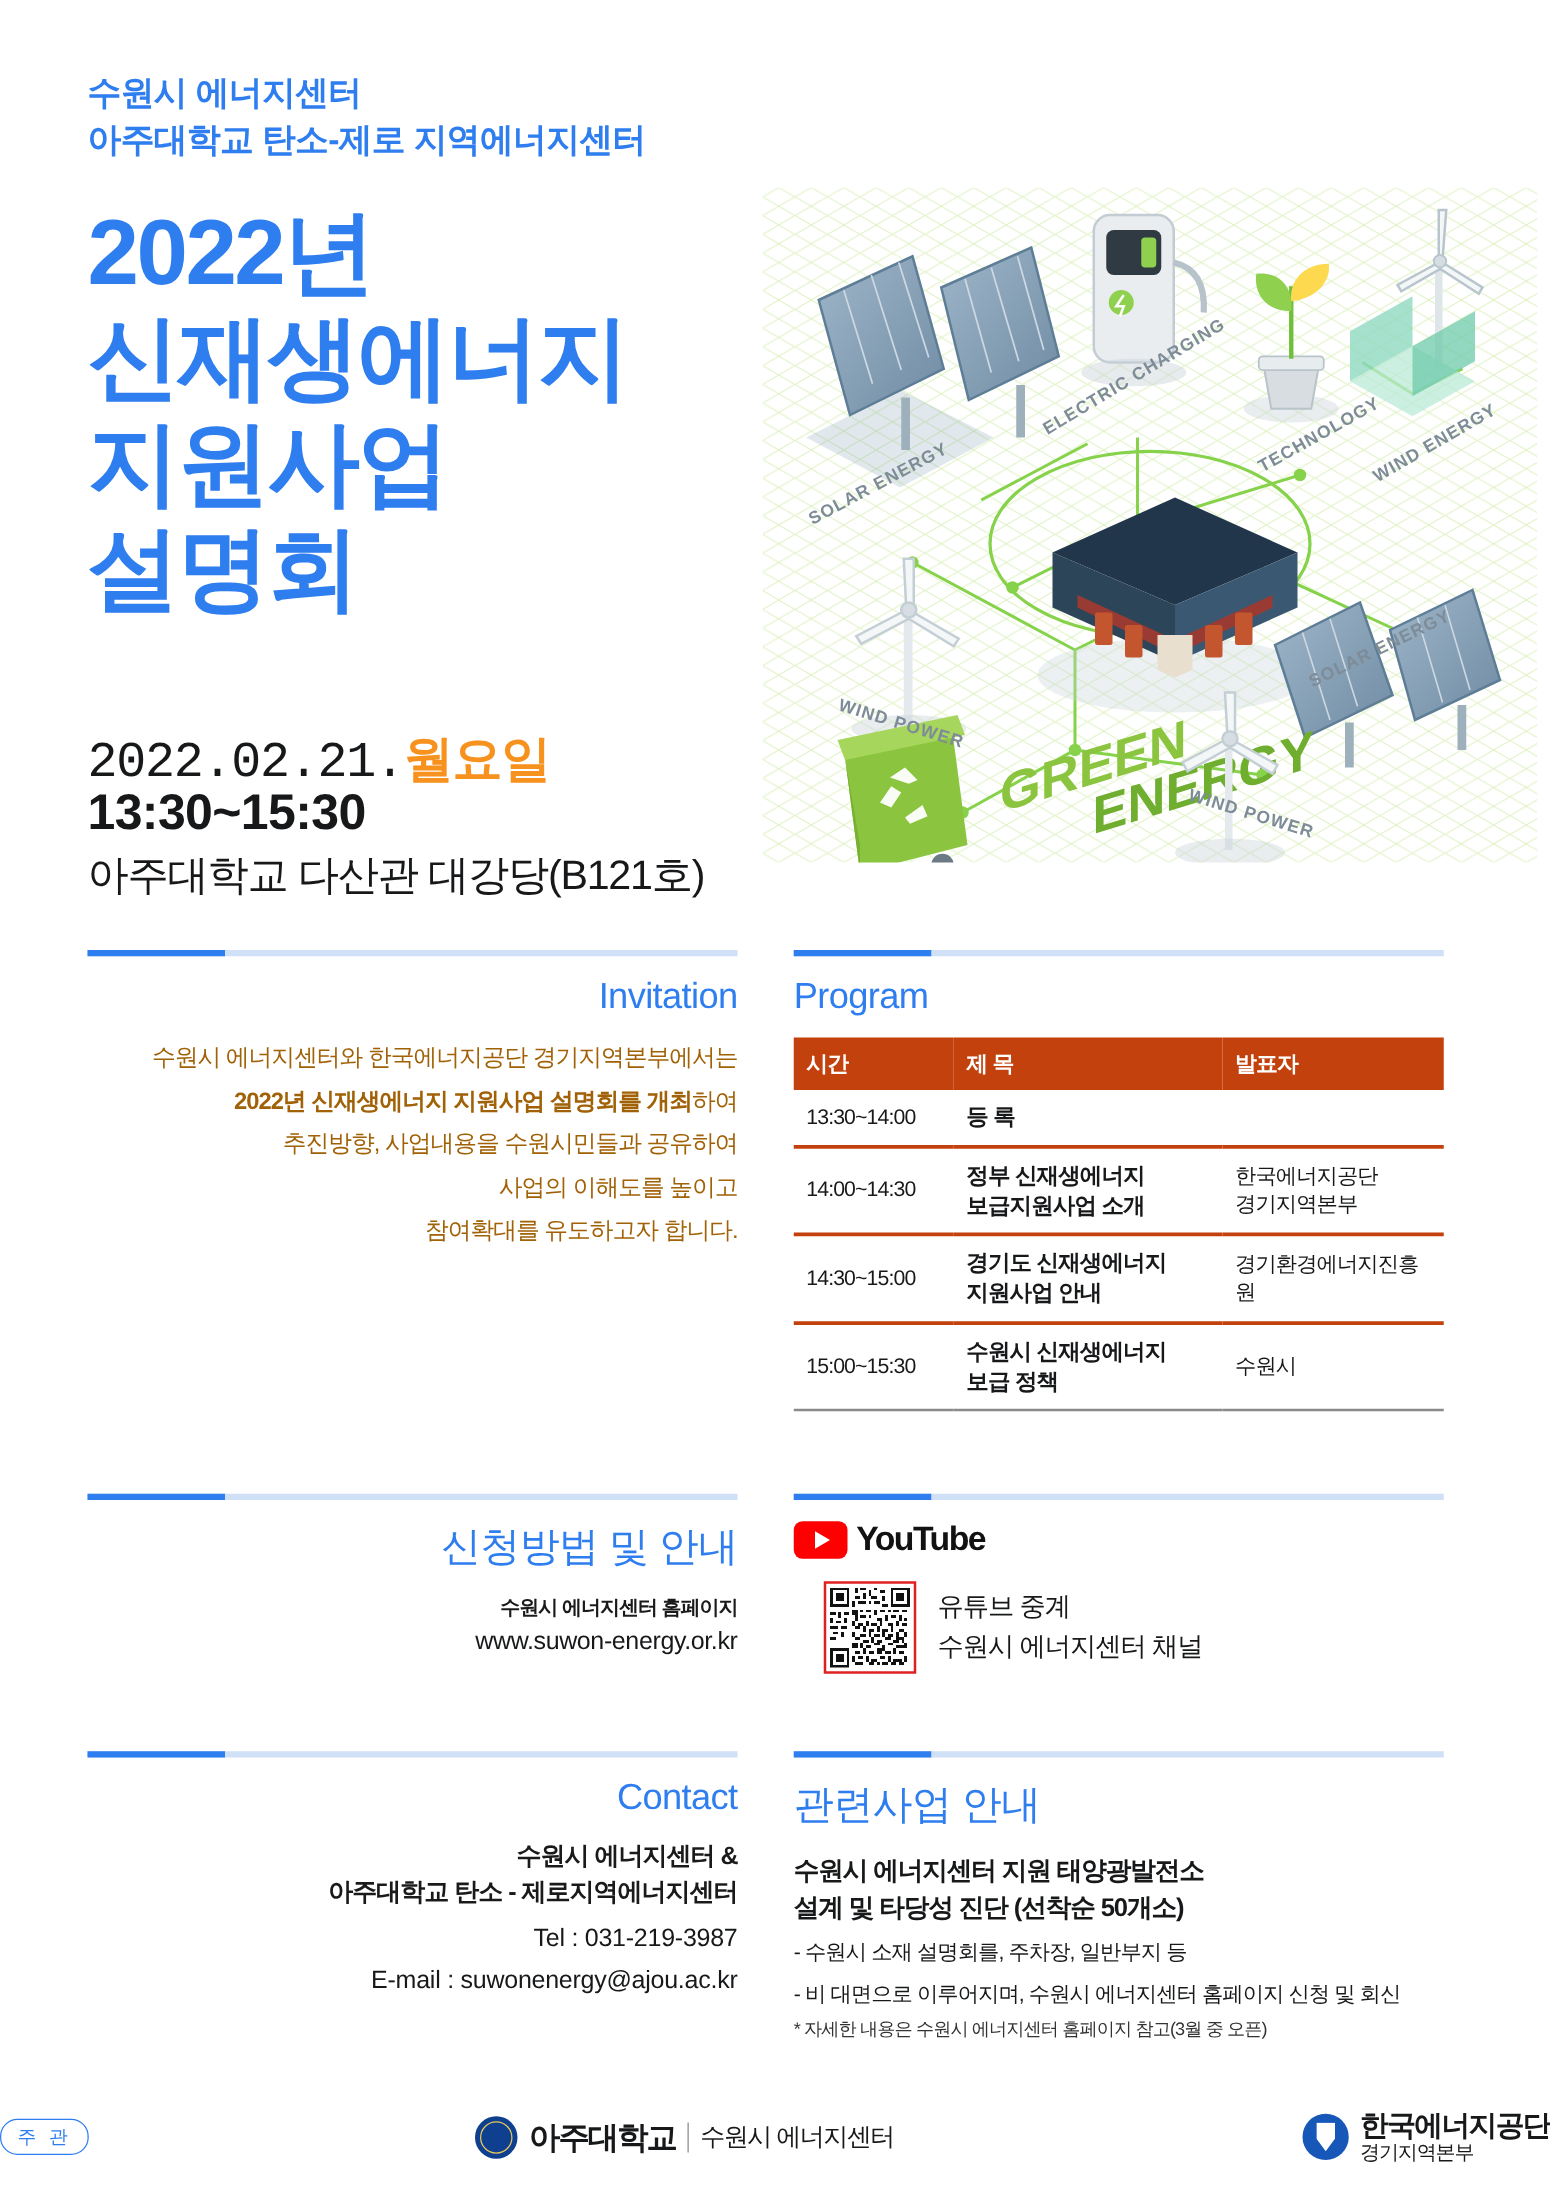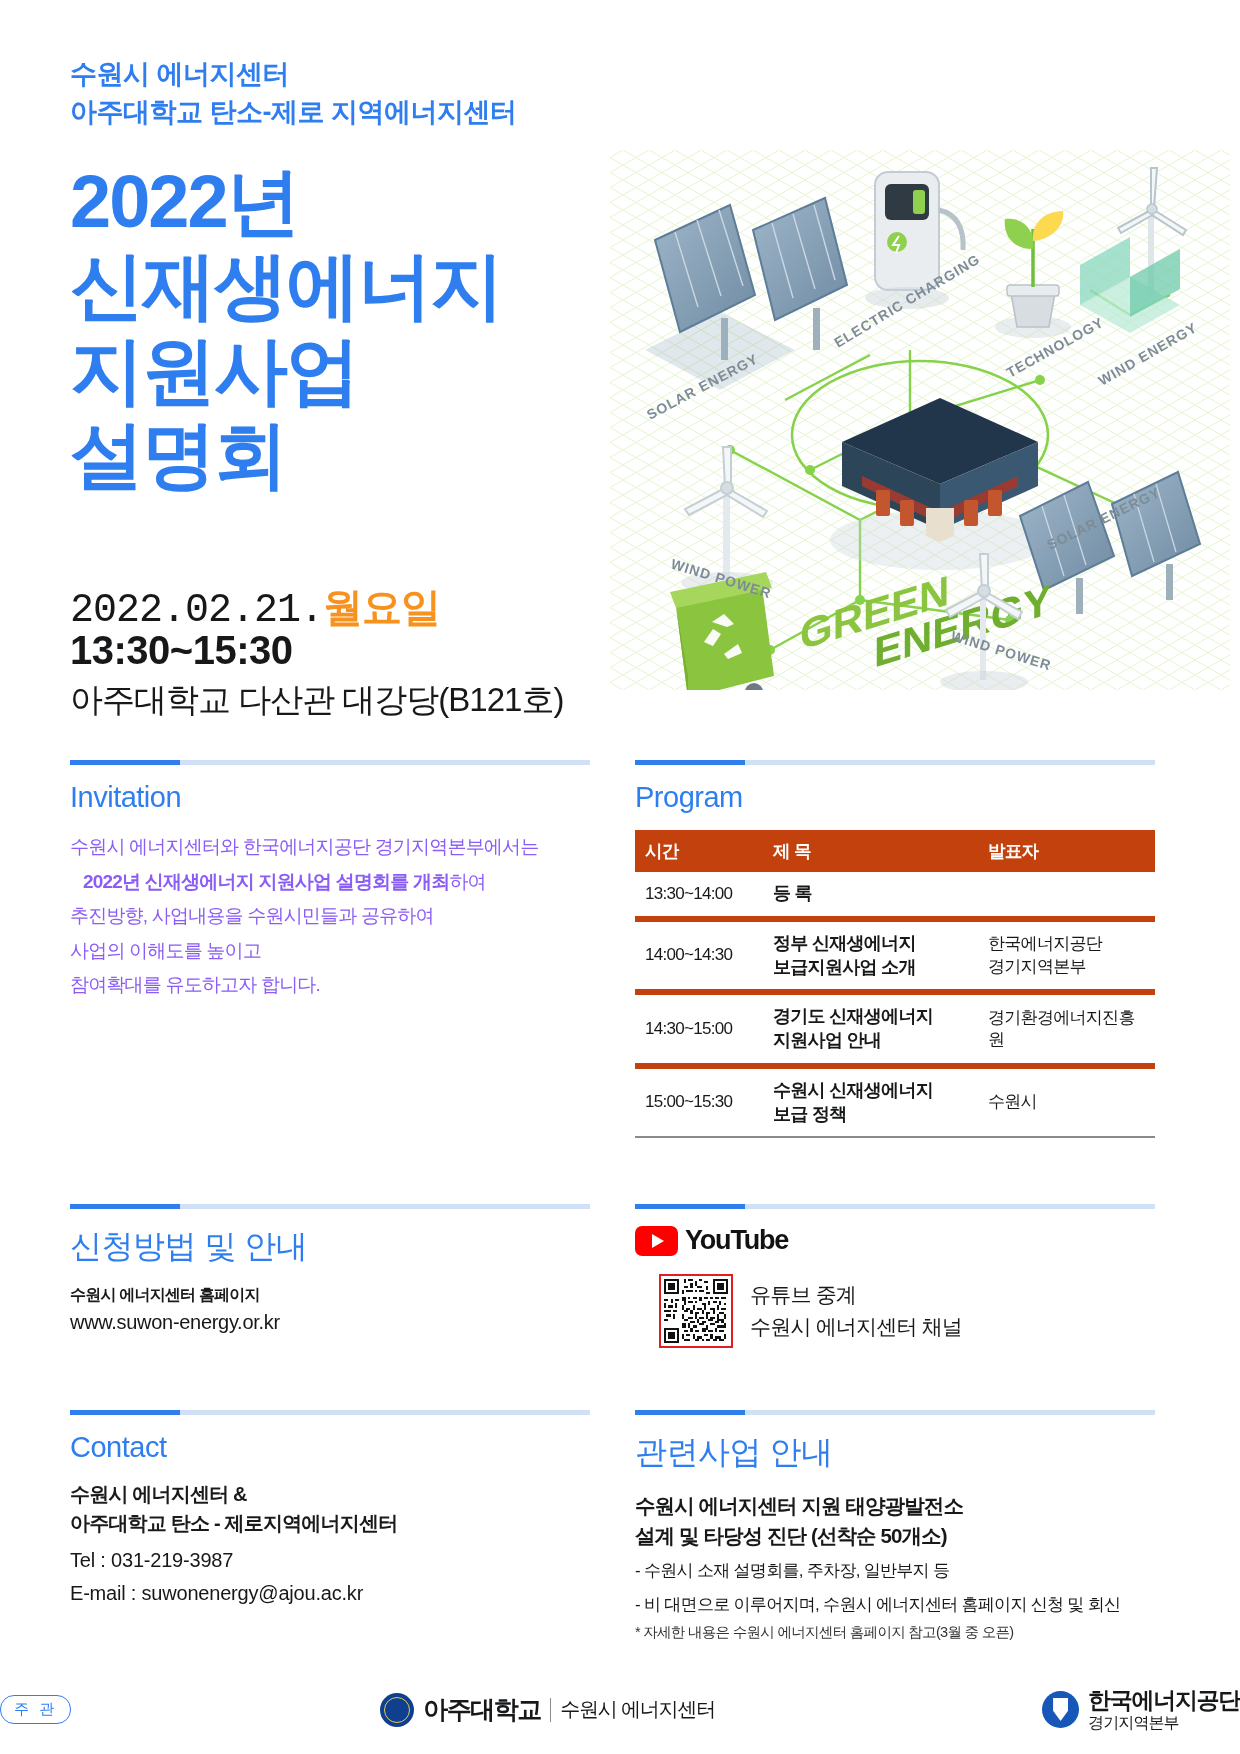--- a/index.html
+++ b/index.html
@@ -44,42 +44,42 @@
   }
 
   
   .illus { position:absolute; right:10px; top:150px; width:620px; height:540px; }
   .illus svg { width:100%; height:100%; display:block; }
 
   
   .sections { position:absolute; left:0; top:760px; width:1240px; }
   .row { display:flex; }
   .col { width:520px; }
-  .col.left { margin-left:70px; }
+  .col.left { margin-left:70px;text-align:right; }
   .col.right { margin-left:45px; }
 
   .rule { position:relative; height:5px; background:#cfe0f7; margin-bottom:16px; }
   .rule::before { content:""; position:absolute; left:0; top:0; width:110px; height:5px; background:#2f7ef0; }
 
   .sec-title { color:#2f7ef0; font-size:32px; font-weight:normal; letter-spacing:-0.5px; margin-bottom:16px; }
   .sec-title.en { font-weight:normal; font-size:29px; }
 
-  .body-txt { font-size:19px; line-height:1.82; letter-spacing:-0.8px; color:#8b5cf6; }
+  .body-txt { font-size:19px; line-height:1.82; letter-spacing:-0.8px; color:#a16207; }
   .body-txt .b { font-weight:bold;margin-left:13px; }
 
   
   table.prog { width:100%; border-collapse:collapse; font-size:17px; letter-spacing:-0.7px; }
   table.prog thead th {
     background:#c2410c; color:#fff; font-weight:bold; text-align:left;
     padding:9px 10px; font-size:17.5px;
   }
   table.prog thead th.c1 { width:128px; }
   table.prog thead th.c2 { width:215px; }
   table.prog tbody td {
-    padding:10px 10px; vertical-align:middle; border-bottom:6px solid #c2410c;
+    padding:10px 10px; vertical-align:middle; border-bottom:3px solid #c2410c;
     line-height:1.32;
   }
   table.prog tbody tr:last-child td { border-bottom:2px solid #8a8a8a; }
   td.t-time { font-size:17px; color:#17181a; white-space:nowrap; }
   td.t-title { font-weight:bold; font-size:18px; color:#17181a; }
   td.t-spk { font-size:17px; color:#17181a; }
 
   
   .strong-line { font-size:16px; font-weight:bold; letter-spacing:-0.8px; margin-bottom:5px; }
   .plain-line { font-size:20px; letter-spacing:-0.3px; color:#17181a; }

